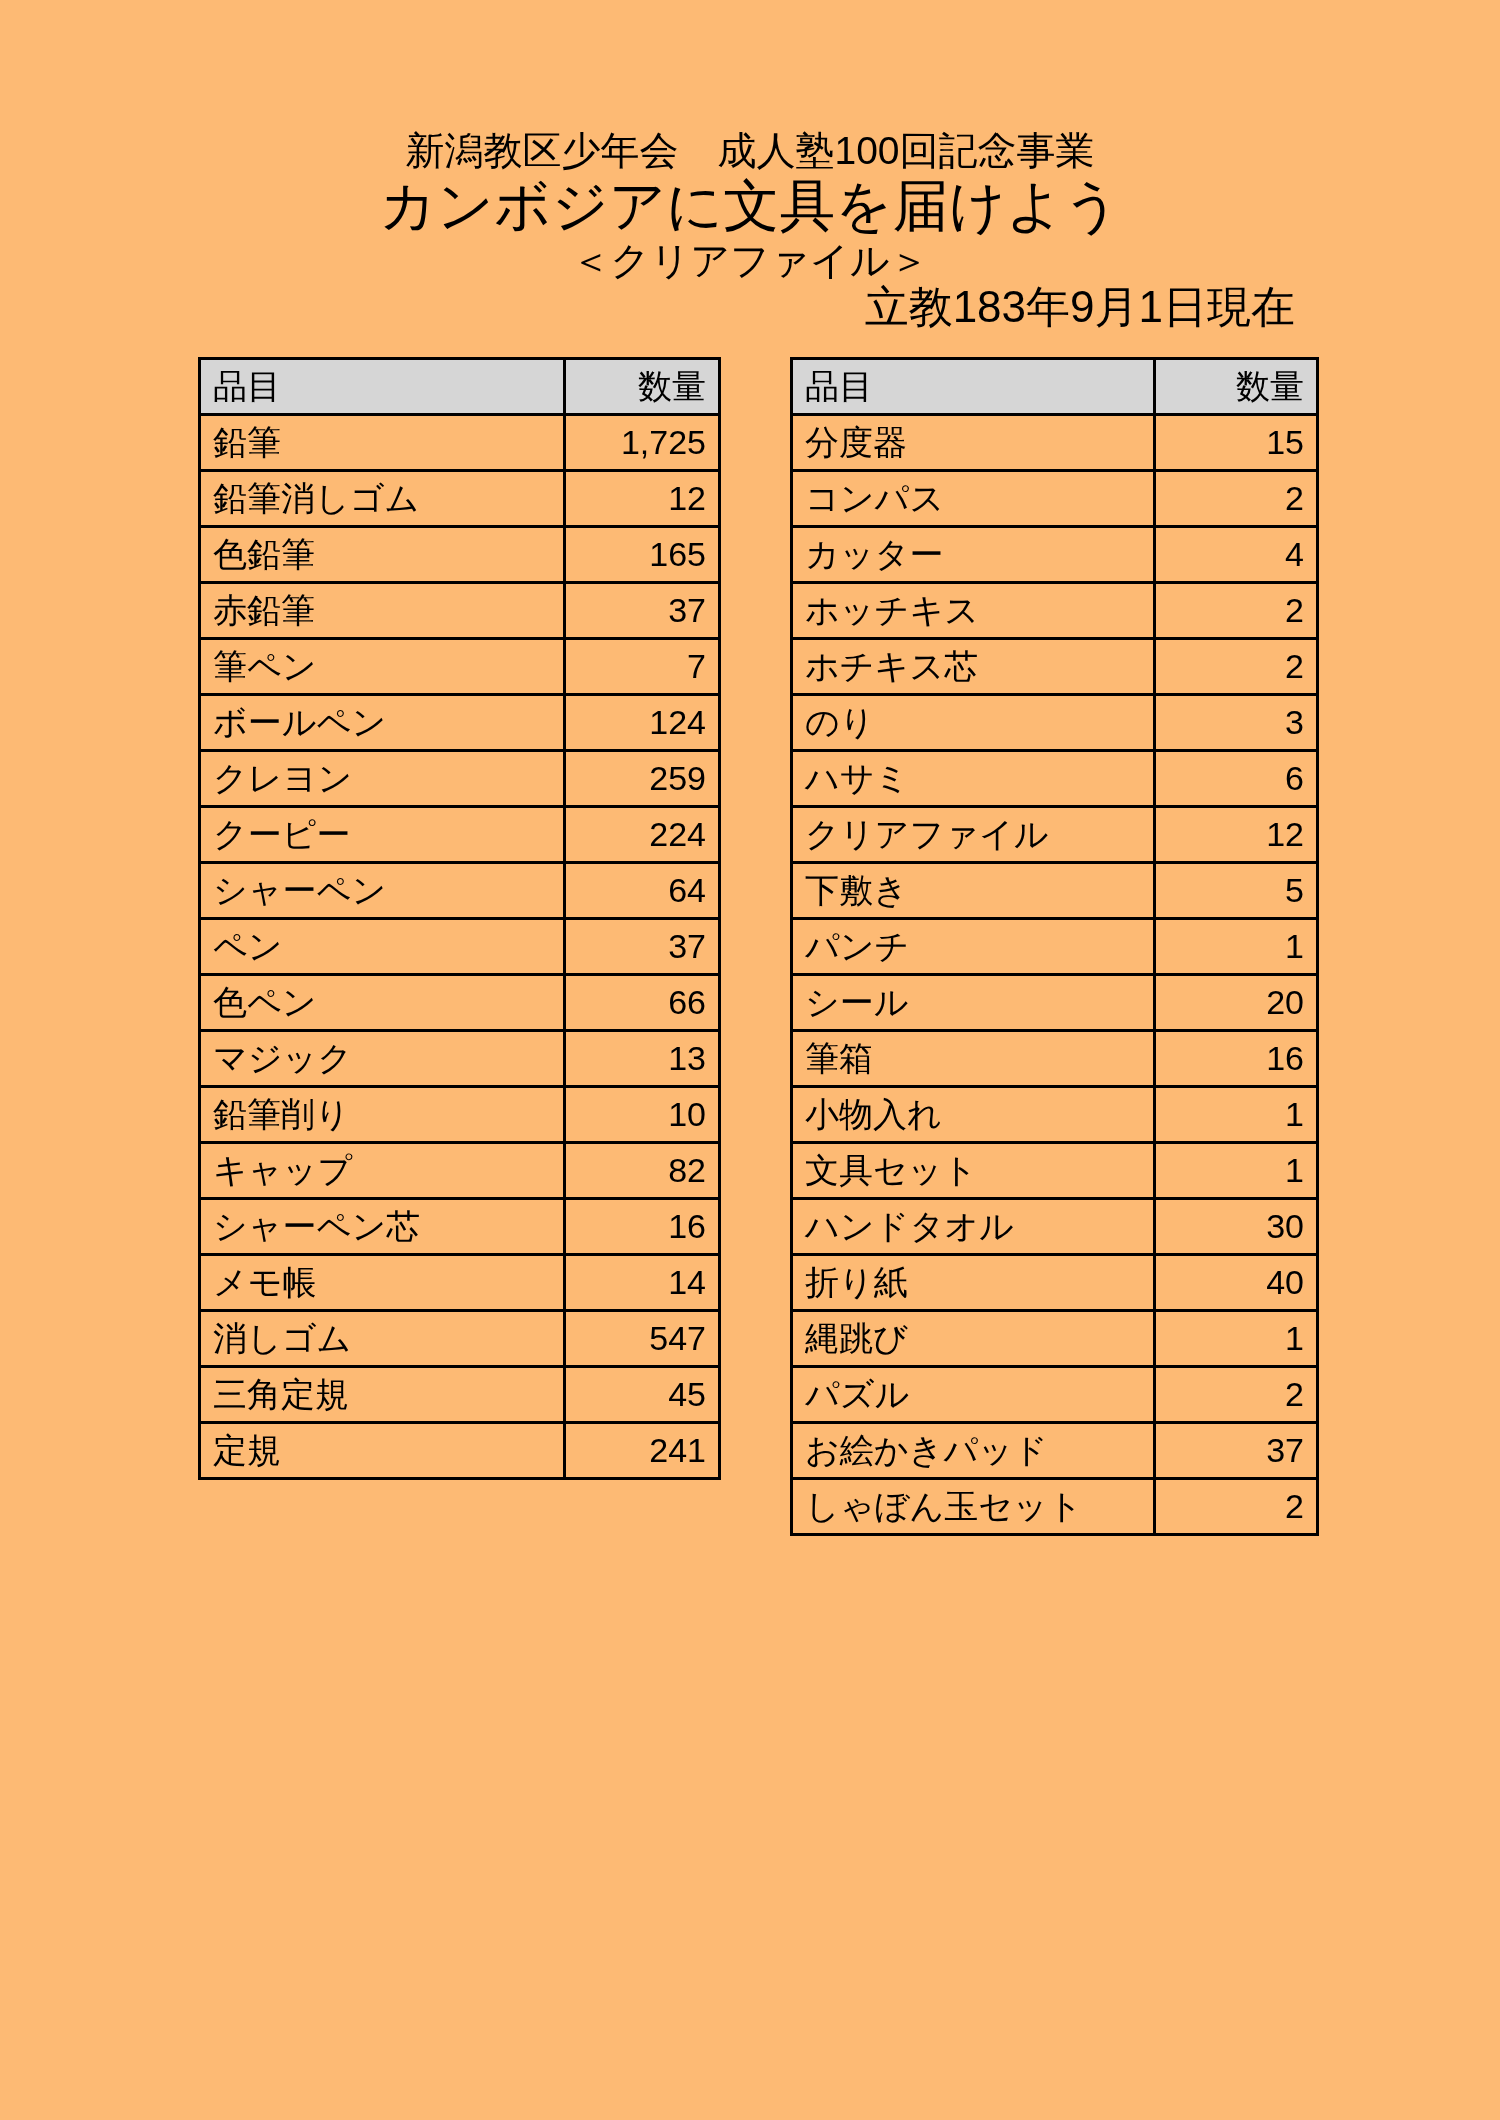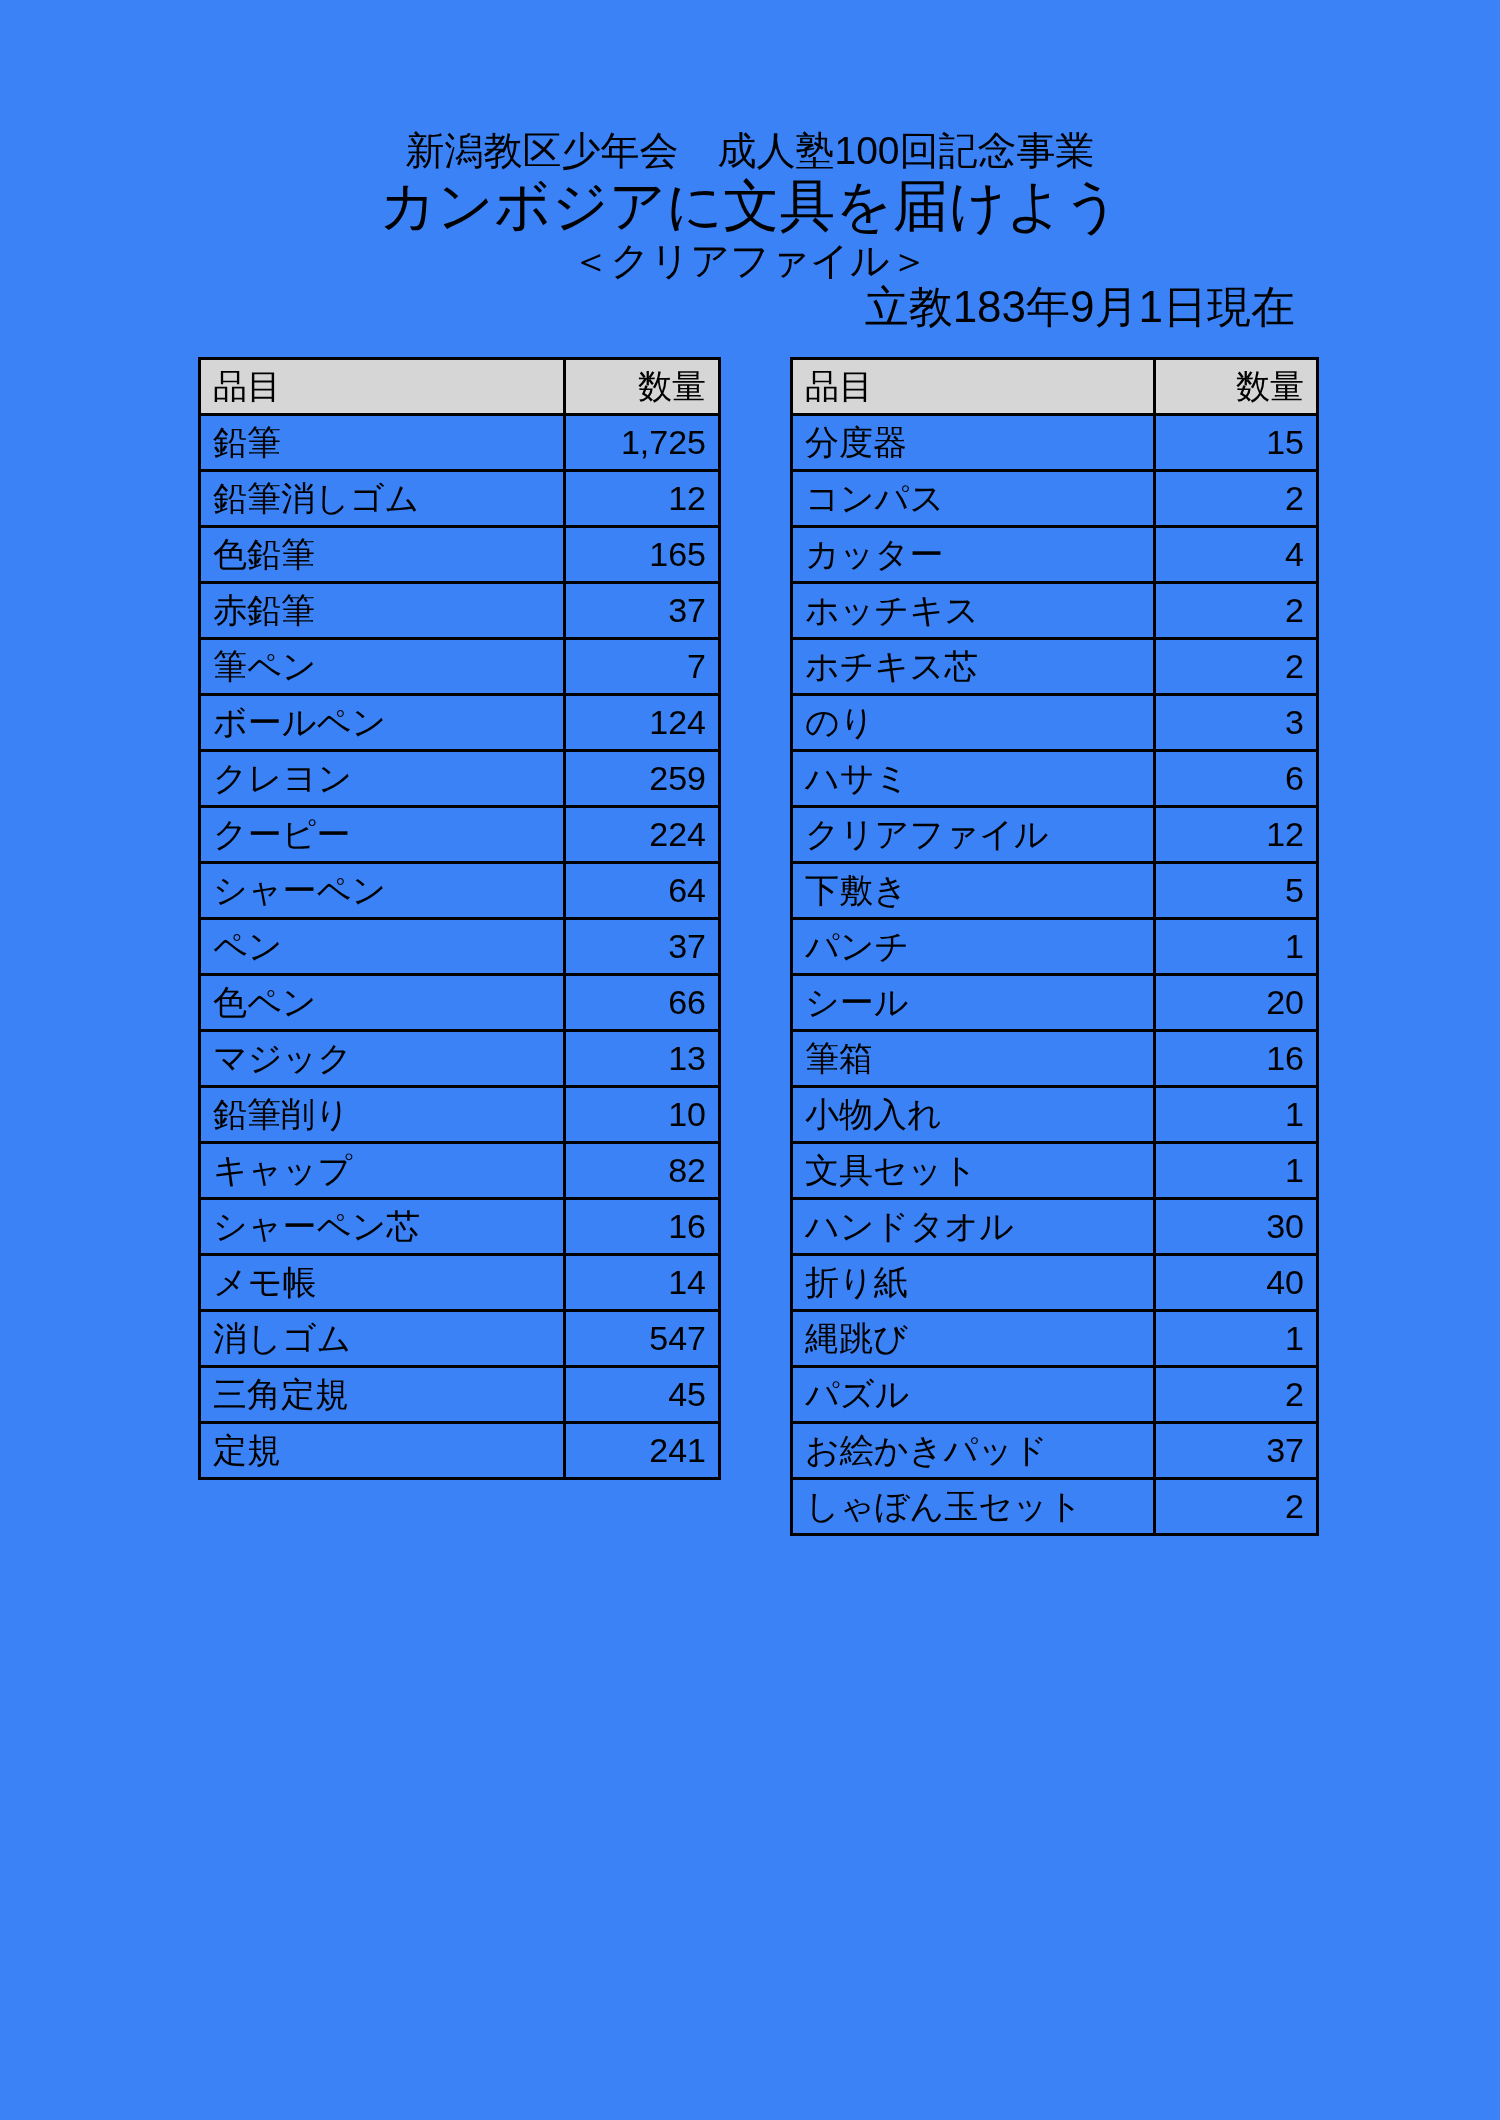--- a/index.html
+++ b/index.html
@@ -10,21 +10,21 @@
   body {
     width: 1500px;
     height: 2120px;
     font-family: "Liberation Sans", sans-serif;
     color: #000000;
   }
   .page {
     position: relative;
     width: 1500px;
     height: 2120px;
-    background: #3b82f6;
+    background: #fdba74;
     overflow: hidden;
   }
   .title-line {
     position: absolute;
     left: 0;
     width: 1500px;
     text-align: center;
     white-space: pre;
   }
   .title1 { top: 128px; font-size: 39px; line-height: 46px; }

